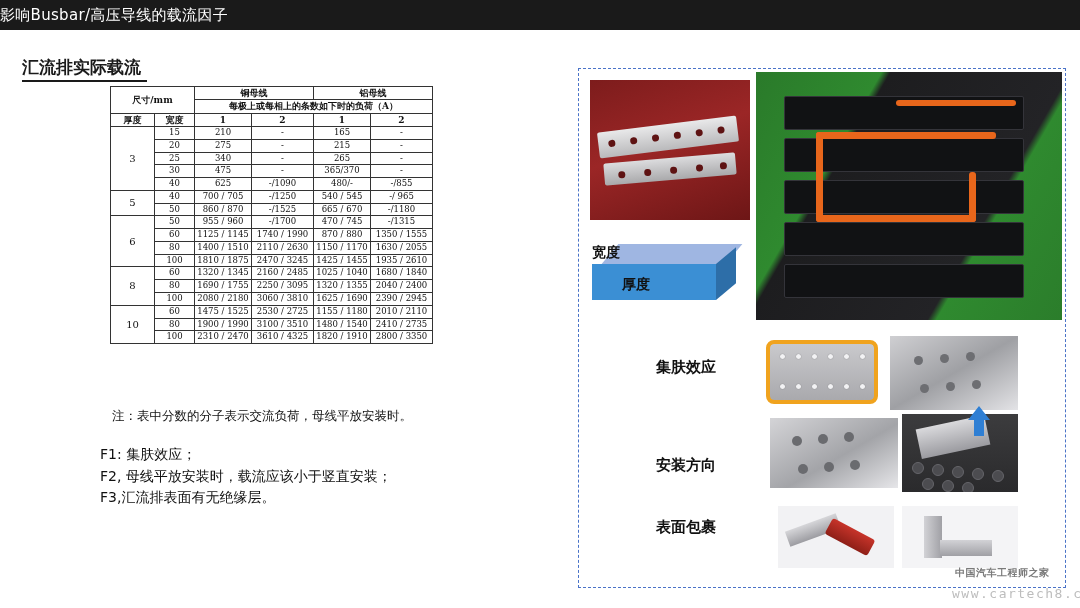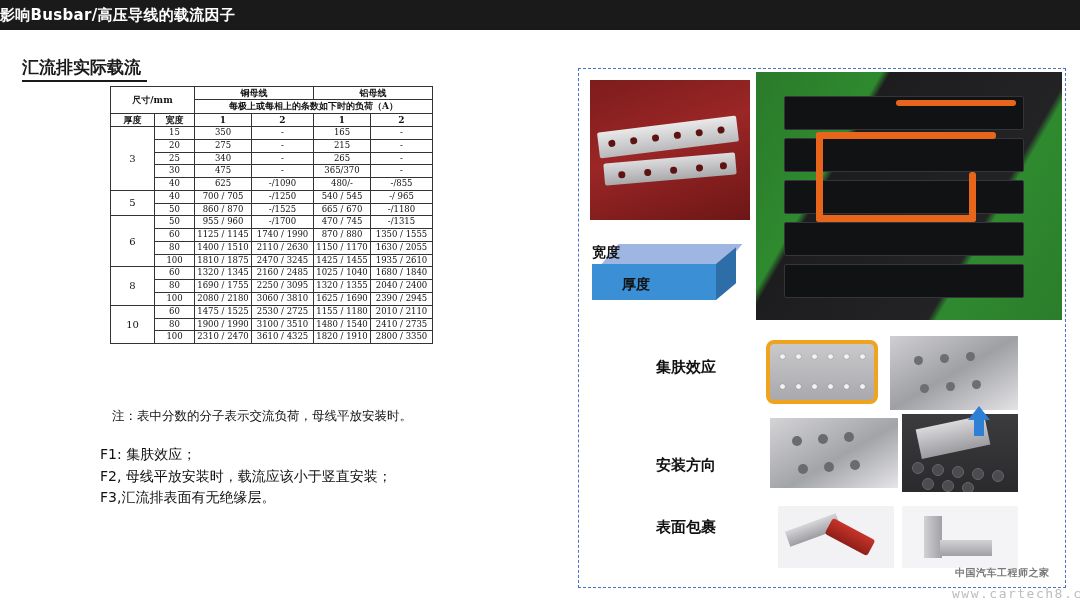--- a/index.html
+++ b/index.html
@@ -16,21 +16,21 @@
   .header {
     position:absolute; top:0; left:0; width:1080px; height:30px;
     background:#1a1a1a;
     display:flex; align-items:center; justify-content:space-between;
   }
   .header-left {
     color:#3bb54a; font-weight:bold; font-size:15px;
     margin-left:10px; letter-spacing:0.5px;
   }
   .header-right {
-    color:#ffffff; font-weight:bold; font-size:15px;
+    color:#ffffff; font-weight:normal; font-size:15px;
     margin-right:6px; letter-spacing:0.3px;
   }
   
   .section-title {
     position:absolute; left:22px; top:56px;
     font-size:17px; font-weight:bold; color:#1a1a1a;
   }
   .title-underline {
     position:absolute; left:22px; top:80px; width:125px; height:2px;
     background:#1a1a1a;
@@ -243,21 +243,21 @@
         <th class="cell-w62">2</th>
         <th class="cell-w55">1</th>
         <th class="cell-w62">2</th>
       </tr>
     </thead>
     <tbody>
 
       <tr>
         <td class="thick-col" rowspan="5">3</td>
         <td>15</td>
-        <td>350</td>
+        <td>210</td>
         <td>-</td>
         <td>165</td>
         <td>-</td>
       </tr>
       <tr>
         <td>20</td>
         <td>275</td>
         <td>-</td>
         <td>215</td>
         <td>-</td>

